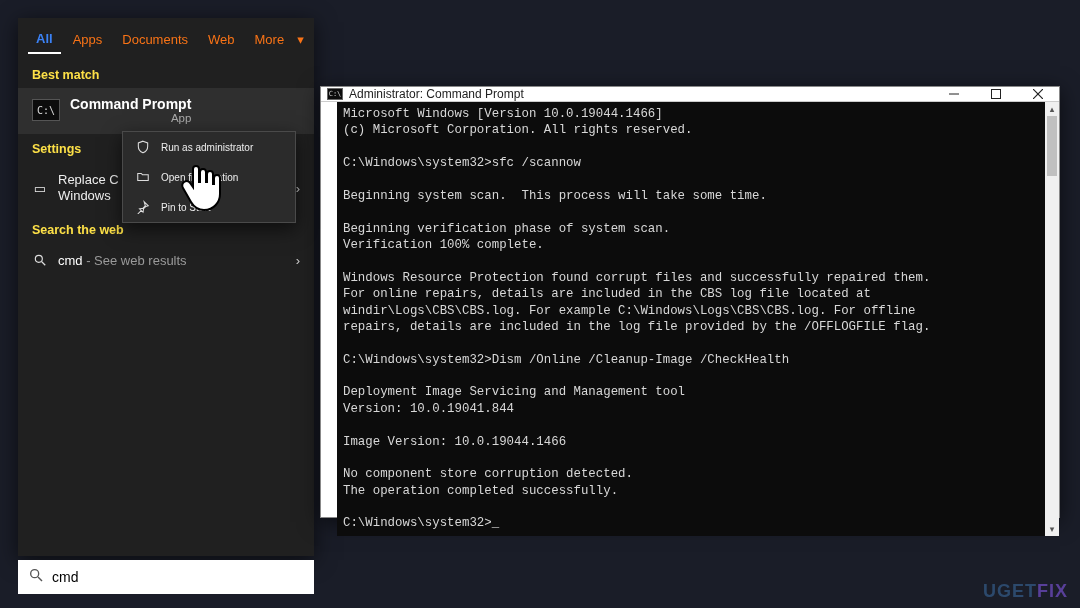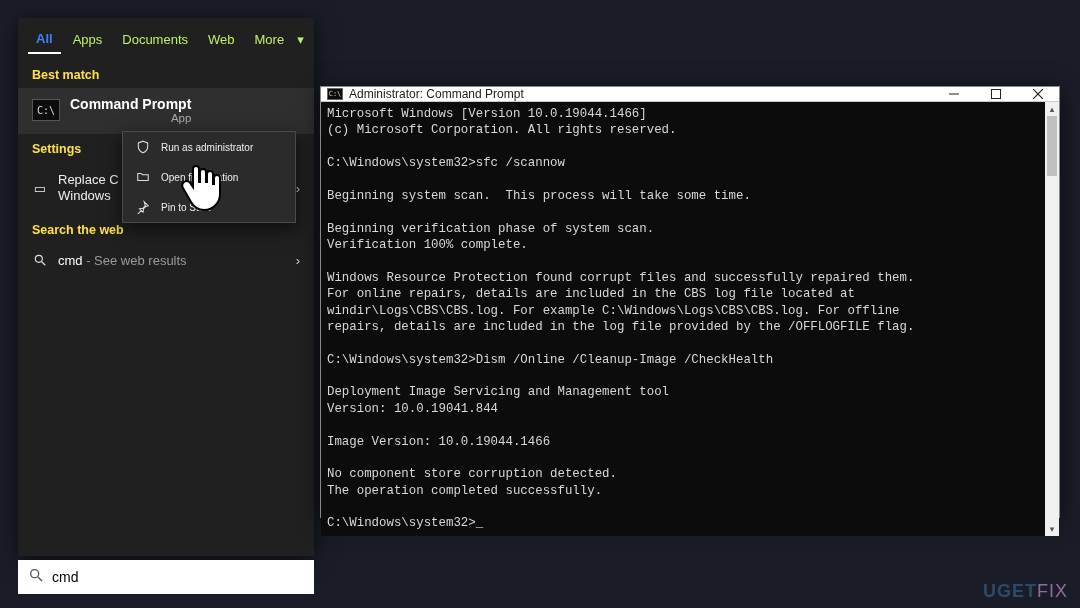--- a/index.html
+++ b/index.html
@@ -24,21 +24,21 @@
     box-shadow: 0 4px 20px rgba(0,0,0,0.6);
   }
   .tabs {
     display: flex;
     align-items: center;
     height: 42px;
     padding: 0 10px;
     gap: 4px;
     font-size: 13px;
   }
-  .tab { padding: 6px 8px; color: #bef264; cursor: pointer; }
+  .tab { padding: 6px 8px; color: #f97316; cursor: pointer; }
   .tab.active { color: #3b82f6; border-bottom: 2px solid #fff; font-weight: 600; }
   .tab.more { display: inline-flex; align-items: center; gap: 13px; }
 
   .section-header {
     font-weight: 600;
     font-size: 12.5px;
     padding: 8px 14px 6px;
     color: #fde047;
   }
   .best-match {
@@ -156,20 +156,21 @@
   .win-btn {
     width: 42px; display:flex; align-items:center; justify-content:center;
     cursor:pointer; color:#222;
   }
 
   .cmd-body {
     flex: 1;
     display: flex;
     background: #0c0c0c;
     position: relative;
+    margin-left: 16px;
   }
   .cmd-text {
     flex:1;
     padding: 4px 6px;
     font-family: Consolas, "Courier New", monospace;
     font-size: 12.4px;
     line-height: 1.32;
     color: #d8d8d8;
     white-space: pre-wrap;
     overflow: hidden;
@@ -188,21 +189,21 @@
     position: absolute;
     right: 12px;
     bottom: 6px;
     font-family: Arial, sans-serif;
     font-size: 18px;
     font-weight: 600;
     letter-spacing: 1px;
     color: #3b6ea5;
     opacity: 0.55;
   }
-  .watermark .fix { color: #f0abfc; font-weight: 400;}
+  .watermark .fix { color: #8b5cf6; font-weight: 700;}
 </style>
 </head>
 <body>
 
 <div class="search-panel">
   <div class="tabs">
     <span class="tab active">All</span>
     <span class="tab">Apps</span>
     <span class="tab">Documents</span>
     <span class="tab">Web</span>

